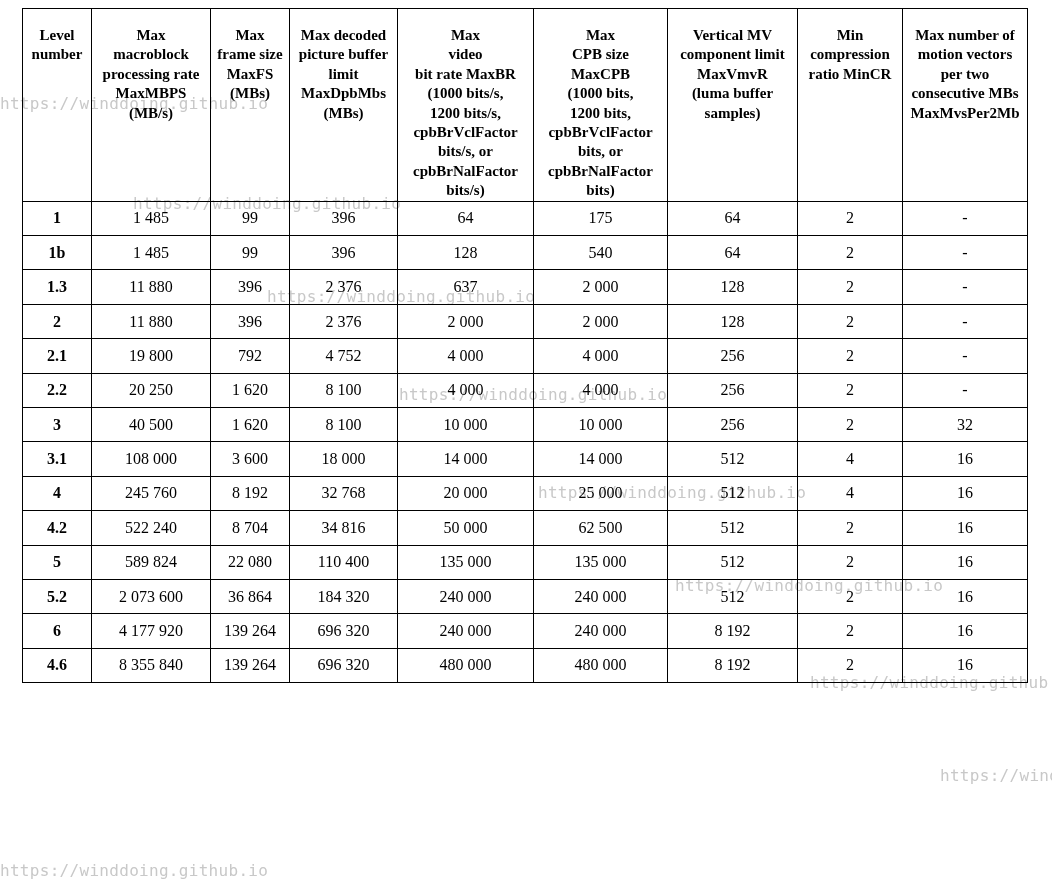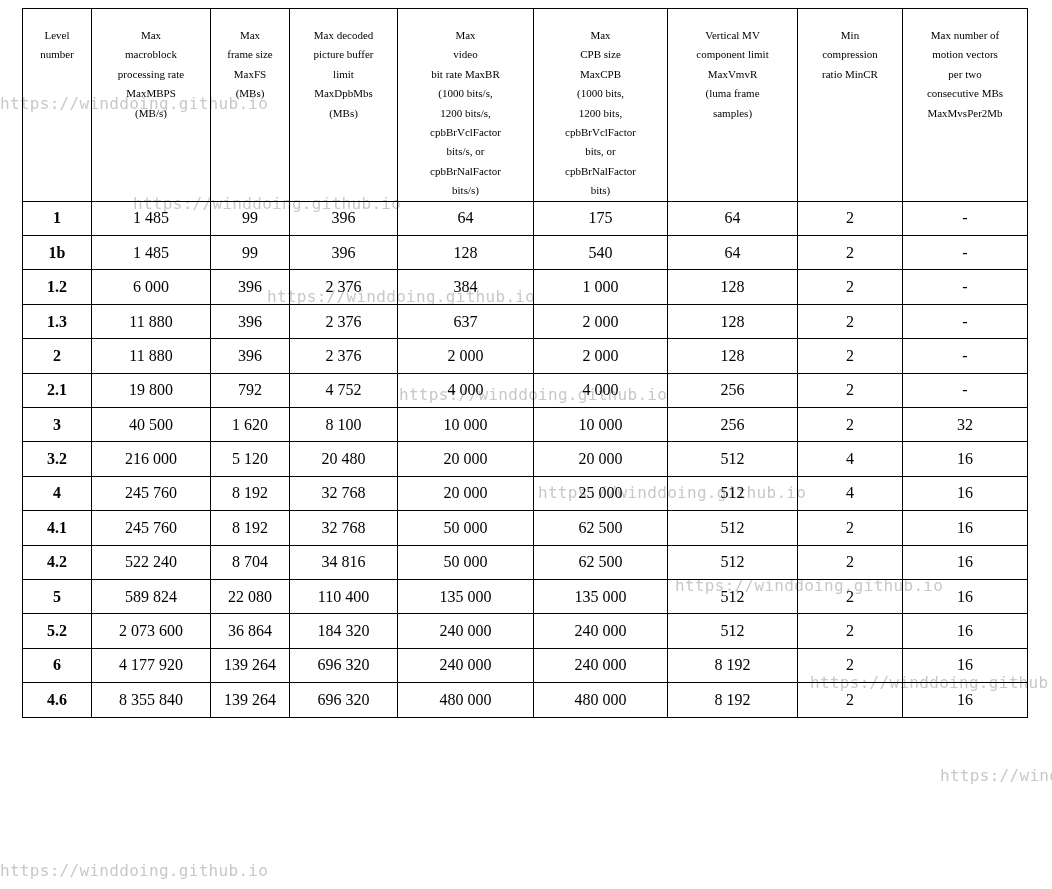--- a/index.html
+++ b/index.html
@@ -42,22 +42,22 @@
   #limits-table td {
     border: 1.5px solid #000000;
     background: transparent;
     color: #000000;
     text-align: center;
     overflow: hidden;
     padding: 0;
   }
   #limits-table thead tr { height: 192px; }
   #limits-table th {
-    font-weight: normal;
-    font-size: 11px;
+    font-weight: bold;
+    font-size: 15px;
     line-height: 19.4px;
     vertical-align: top;
     padding-top: 17px;
     white-space: pre-line;
   }
   #limits-table tbody tr { height: 34.4px; }
   #limits-table td {
     font-size: 16px;
     vertical-align: middle;
     white-space: nowrap;
@@ -125,21 +125,21 @@
 MaxCPB
 (1000 bits,
 1200 bits,
 cpbBrVclFactor
 bits, or
 cpbBrNalFactor
 bits)</th>
         <th>Vertical MV
 component limit
 MaxVmvR
-(luma frame
+(luma buffer
 samples)</th>
         <th>Min
 compression
 ratio MinCR</th>
         <th>Max number of
 motion vectors
 per two
 consecutive MBs
 MaxMvsPer2Mb</th>
       </tr>
@@ -161,31 +161,20 @@
           <td>1 485</td>
           <td>99</td>
           <td>396</td>
           <td>128</td>
           <td>540</td>
           <td>64</td>
           <td>2</td>
           <td>-</td>
         </tr>
         <tr>
-          <td class="level">1.2</td>
-          <td>6 000</td>
-          <td>396</td>
-          <td>2 376</td>
-          <td>384</td>
-          <td>1 000</td>
-          <td>128</td>
-          <td>2</td>
-          <td>-</td>
-        </tr>
-        <tr>
           <td class="level">1.3</td>
           <td>11 880</td>
           <td>396</td>
           <td>2 376</td>
           <td>637</td>
           <td>2 000</td>
           <td>128</td>
           <td>2</td>
           <td>-</td>
         </tr>
@@ -205,61 +194,61 @@
           <td>19 800</td>
           <td>792</td>
           <td>4 752</td>
           <td>4 000</td>
           <td>4 000</td>
           <td>256</td>
           <td>2</td>
           <td>-</td>
         </tr>
         <tr>
+          <td class="level">2.2</td>
+          <td>20 250</td>
+          <td>1 620</td>
+          <td>8 100</td>
+          <td>4 000</td>
+          <td>4 000</td>
+          <td>256</td>
+          <td>2</td>
+          <td>-</td>
+        </tr>
+        <tr>
           <td class="level">3</td>
           <td>40 500</td>
           <td>1 620</td>
           <td>8 100</td>
           <td>10 000</td>
           <td>10 000</td>
           <td>256</td>
           <td>2</td>
           <td>32</td>
         </tr>
         <tr>
-          <td class="level">3.2</td>
-          <td>216 000</td>
-          <td>5 120</td>
-          <td>20 480</td>
-          <td>20 000</td>
-          <td>20 000</td>
+          <td class="level">3.1</td>
+          <td>108 000</td>
+          <td>3 600</td>
+          <td>18 000</td>
+          <td>14 000</td>
+          <td>14 000</td>
           <td>512</td>
           <td>4</td>
           <td>16</td>
         </tr>
         <tr>
           <td class="level">4</td>
           <td>245 760</td>
           <td>8 192</td>
           <td>32 768</td>
           <td>20 000</td>
           <td>25 000</td>
           <td>512</td>
           <td>4</td>
-          <td>16</td>
-        </tr>
-        <tr>
-          <td class="level">4.1</td>
-          <td>245 760</td>
-          <td>8 192</td>
-          <td>32 768</td>
-          <td>50 000</td>
-          <td>62 500</td>
-          <td>512</td>
-          <td>2</td>
           <td>16</td>
         </tr>
         <tr>
           <td class="level">4.2</td>
           <td>522 240</td>
           <td>8 704</td>
           <td>34 816</td>
           <td>50 000</td>
           <td>62 500</td>
           <td>512</td>

